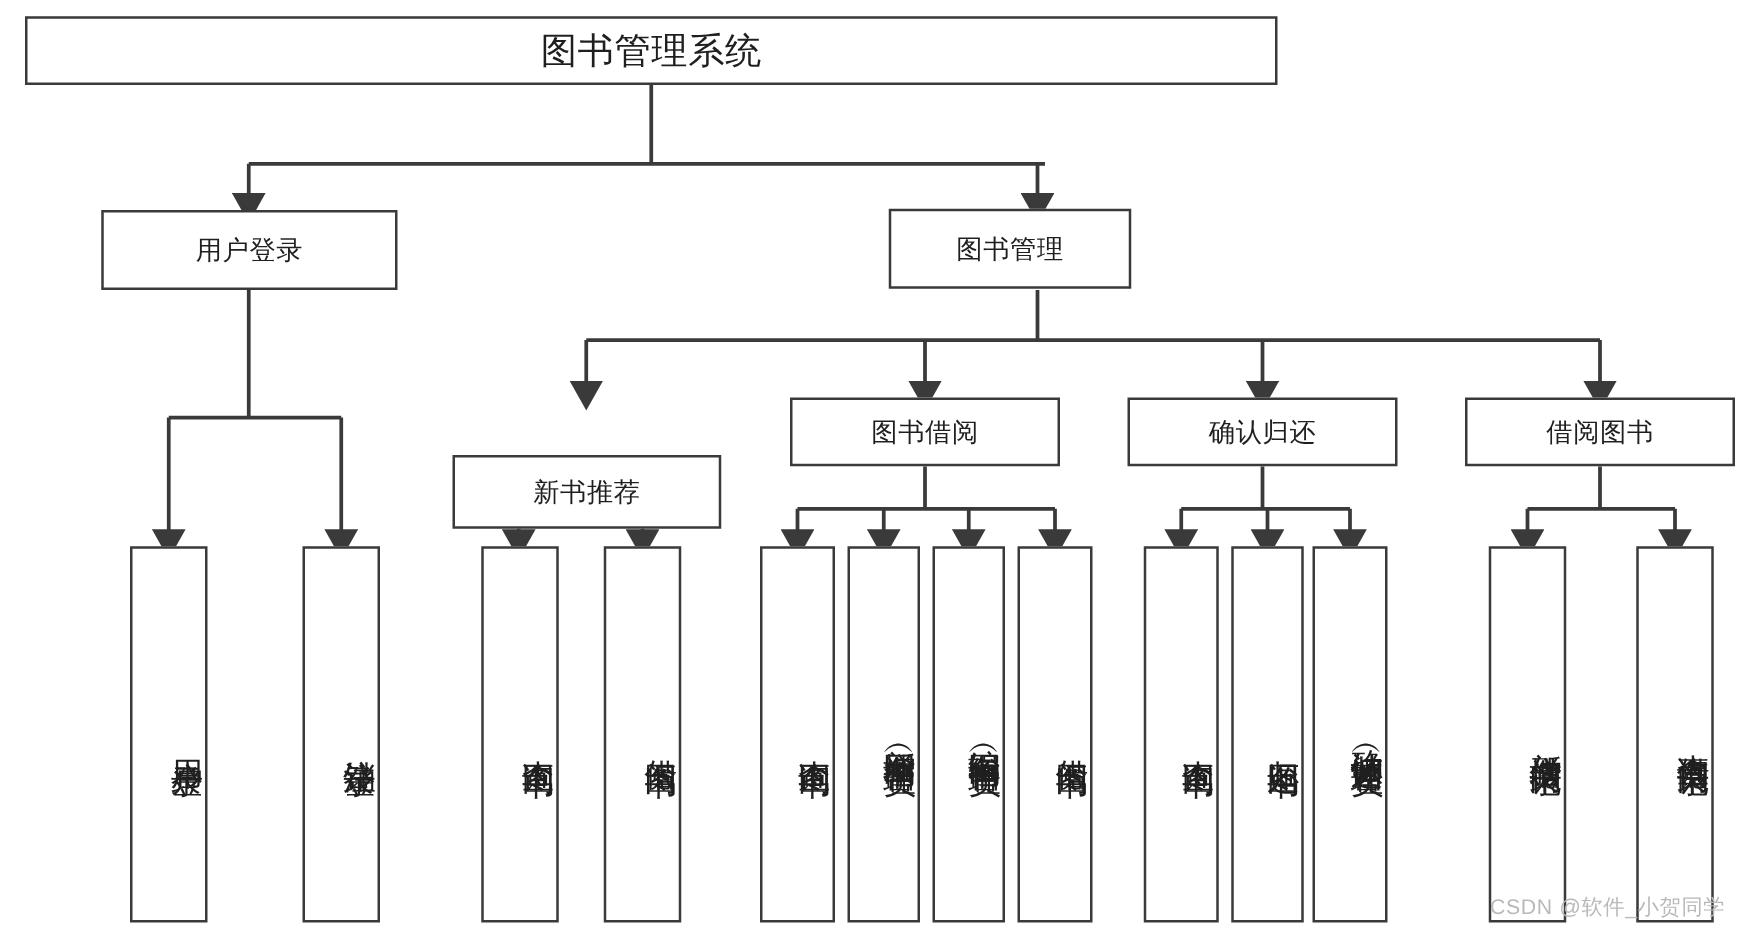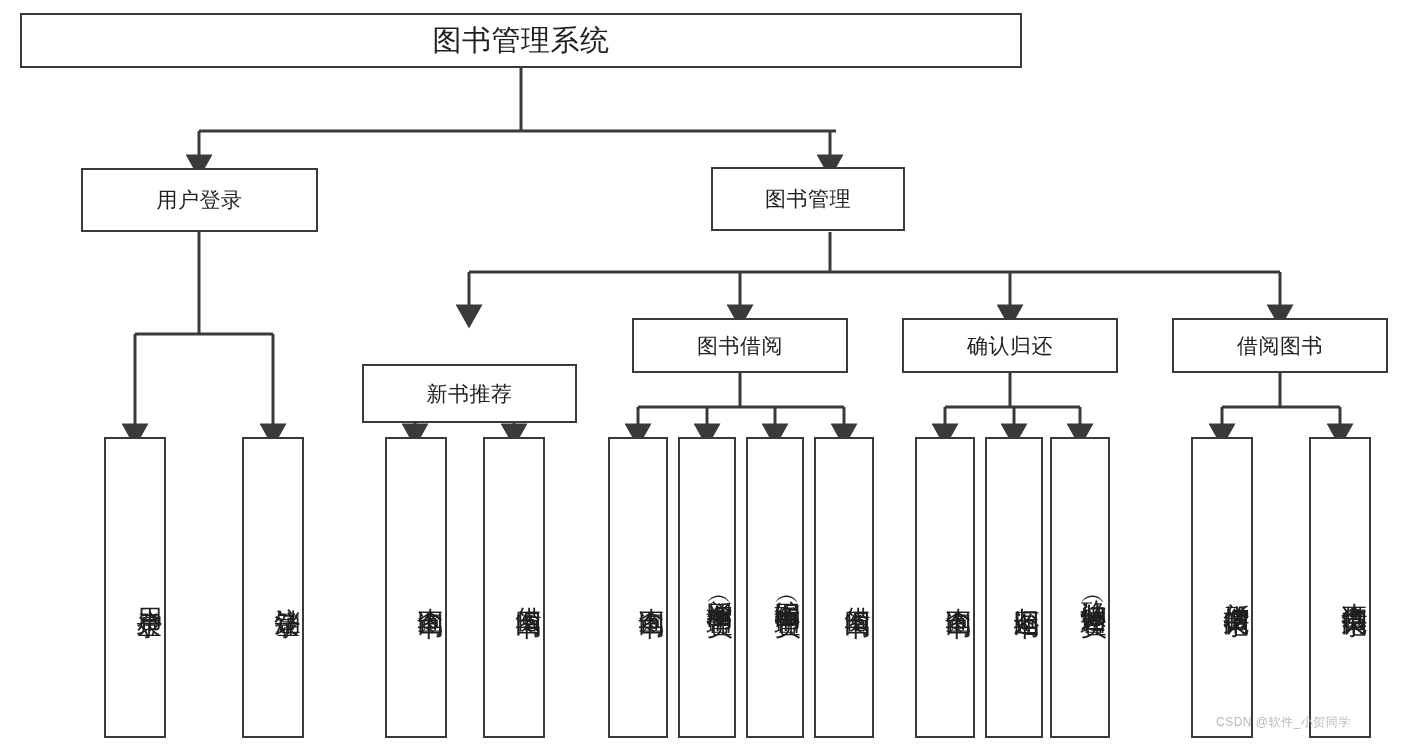--- a/index.html
+++ b/index.html
@@ -13,22 +13,22 @@
 
   .root .lbl{font-size:29px;}
   .lvl2 .lbl{font-size:21px;}
   .lvl3 .lbl{font-size:21px;}
 
   .leaf{writing-mode:vertical-rl;text-orientation:upright;align-items:flex-start;justify-content:center;}
   .leaf .lbl{font-size:26px;line-height:1.12;letter-spacing:2px;white-space:normal;
              writing-mode:vertical-rl;text-orientation:upright;padding-top:6px;}
   .leaf.mid .lbl{padding-top:0;}
 
-  .watermark{position:absolute;left:1192px;top:714px;font-size:12px;color:#b9b9b9;
-             white-space:nowrap;letter-spacing:.5px;margin-left:24px;}
+  .watermark{position:absolute;left:1192px;top:714px;font-size:17px;color:#b9b9b9;
+             white-space:nowrap;letter-spacing:.5px;}
 </style>
 </head>
 <body>
 
 <div id="stage">
 
   <svg class="wires" viewBox="0 0 1405 747" xmlns="http://www.w3.org/2000/svg">
     <defs>
       <marker id="arrow" markerWidth="9" markerHeight="9" refX="1.2" refY="4.5" orient="auto" markerUnits="strokeWidth">
         <path d="M0,0 L0,9 L8,4.5 z" fill="#3a3a3a"></path>

